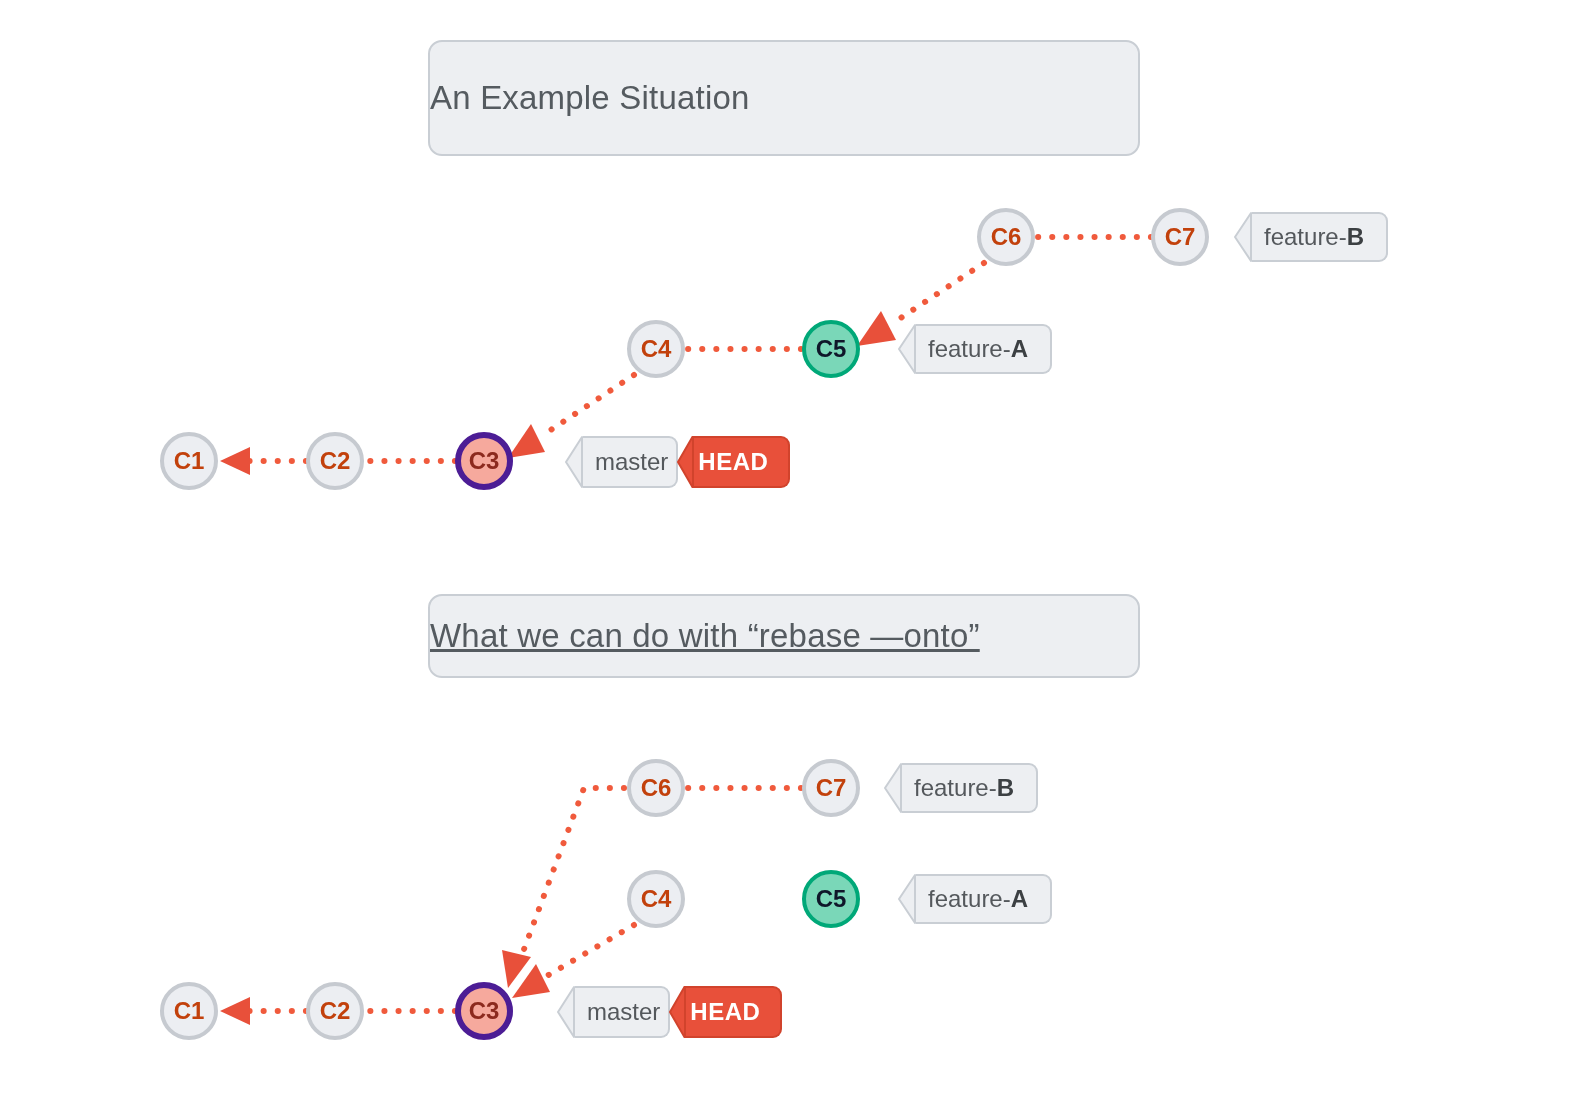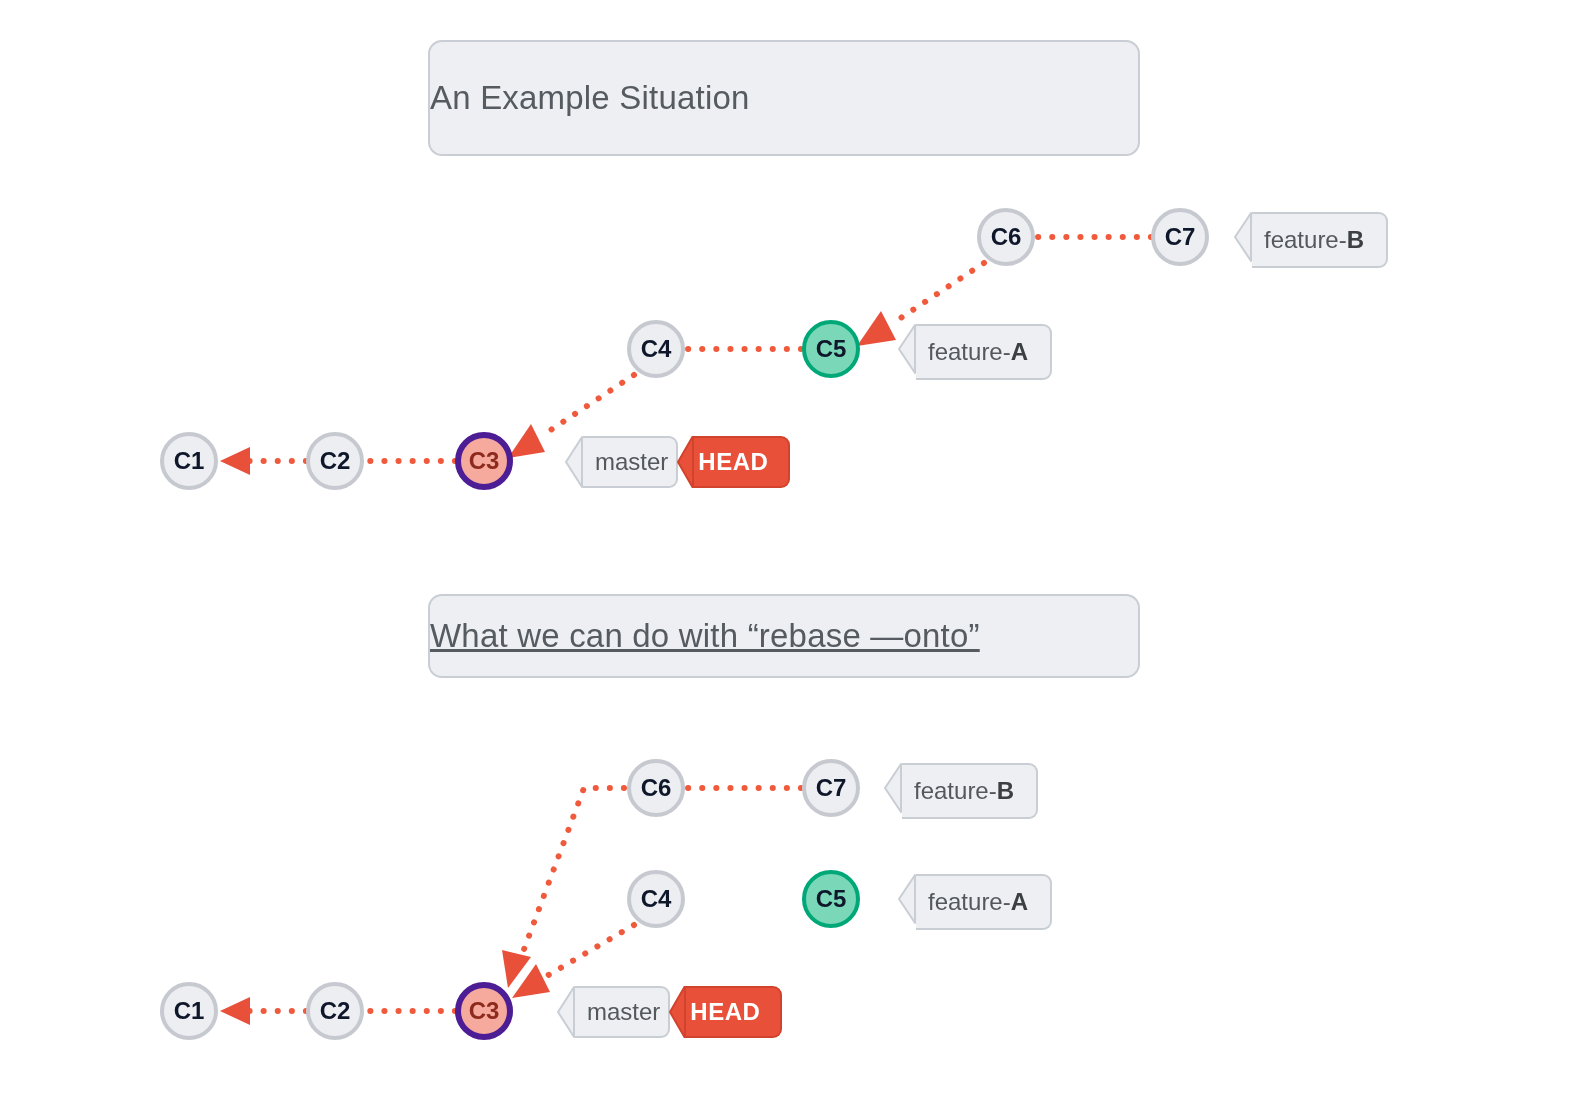--- a/index.html
+++ b/index.html
@@ -27,27 +27,27 @@
   #banner-1{left:428px;top:40px;width:712px;height:116px;}
   #banner-2{left:428px;top:594px;width:712px;height:84px;text-decoration:underline;}
 
   
   .node{
     position:absolute;width:58px;height:58px;border-radius:50%;
     box-sizing:border-box;
     display:flex;align-items:center;justify-content:center;
     font-size:24px;font-weight:bold;letter-spacing:0px;
   }
-  .node.gray{background:#eceef2;border:4px solid #c6cad0;color:#0f172a;}
+  .node.gray{background:#eceef2;border:4px solid #c6cad0;color:#c2410c;}
   .node.green{background:#7ad7b8;border:4px solid #00a878;color:#0f172a;}
   .node.red{background:#f6a99d;border:6px solid #4c1d95;color:#8c2a1e;}
 
   
   .ref{
-    position:absolute;height:56px;
+    position:absolute;height:50px;
     display:flex;align-items:stretch;
     font-size:24px;
   }
   .ref .notch{
     width:20px;flex:0 0 20px;position:relative;
   }
   .ref .notch svg{display:block;}
   .ref .body{
     background:#edeff2;border:2px solid #c9ced4;border-left:none;
     border-radius:0 9px 9px 0;

